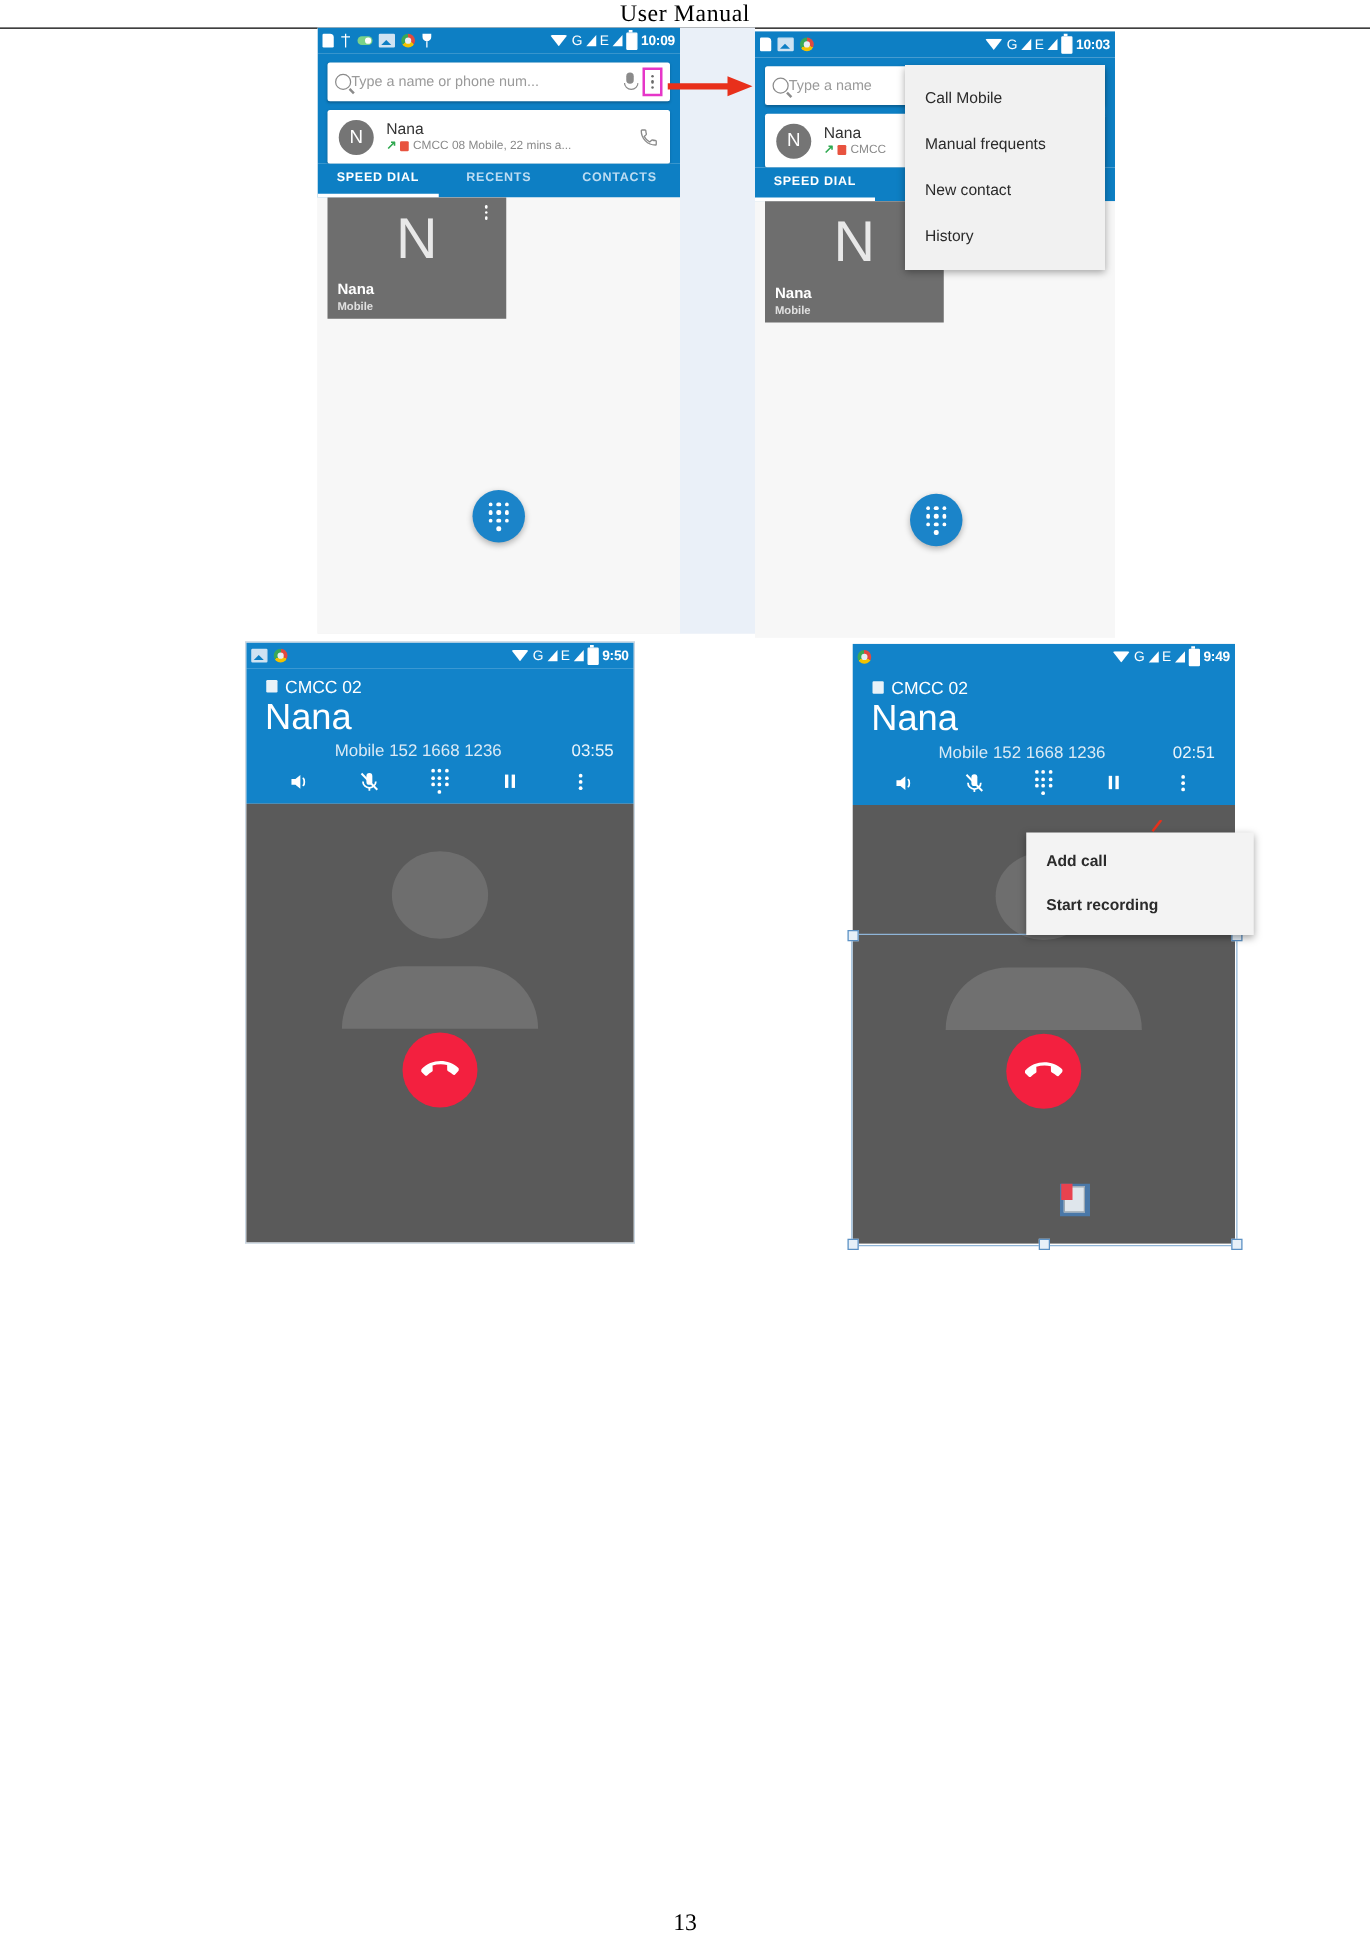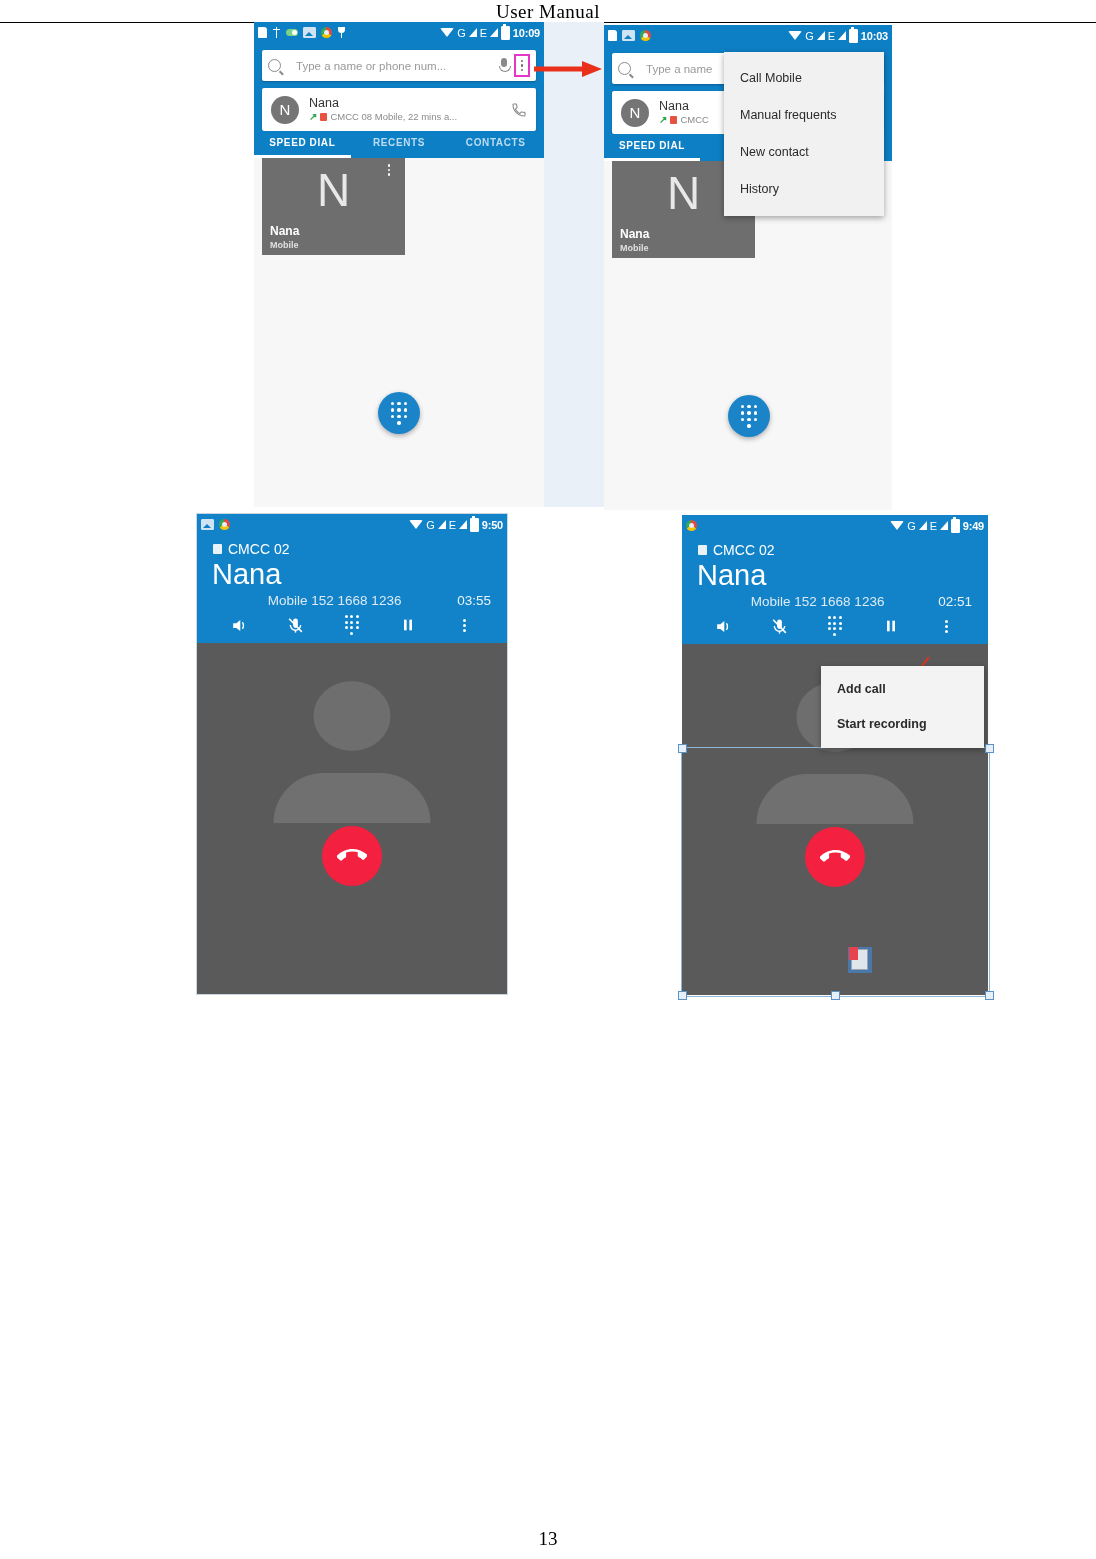--- a/index.html
+++ b/index.html
@@ -90,21 +90,21 @@
   .ic-batt:before{content:"";position:absolute;left:1.5px;top:-3px;width:3px;height:2px;background:#fff;}
 
   
   .dialer-top { background: #0d7fc4; padding: 7px 8px 0 8px; }
   .searchbar {
     background: #fff; border-radius: 2px; height: 31px;
     display: flex; align-items: center; padding: 0 6px; box-sizing: border-box;
     box-shadow: 0 1px 2px rgba(0,0,0,.25);
   }
   .search-placeholder {
-    flex: 1; color: #9a9a9a; font-size: 11.5px; margin-left: 15px;
+    flex: 1; color: #9a9a9a; font-size: 11.5px; margin-left: 0;
     white-space: nowrap; overflow: hidden;
   }
   .magnifier { width:11px;height:11px;border:1.6px solid #8b8b8b;border-radius:50%;position:relative;display:inline-block;flex:0 0 auto;}
   .magnifier:after{content:"";position:absolute;right:-4px;bottom:-3px;width:5px;height:1.6px;background:#8b8b8b;transform:rotate(45deg);}
   .mic { width:12px;height:15px;position:relative;display:inline-block;flex:0 0 auto;margin-right:2px;}
   .mic:before{content:"";position:absolute;left:3px;top:0;width:6px;height:9px;border-radius:3px;background:#8b8b8b;}
   .mic:after{content:"";position:absolute;left:1px;top:8px;width:10px;height:5px;border:1.6px solid #8b8b8b;border-top:none;border-radius:0 0 6px 6px;}
   .kebab { width: 16px; display:flex; flex-direction:column; align-items:center; gap:2px; flex:0 0 auto;}
   .kebab i { width:2.5px;height:2.5px;border-radius:50%;background:#6a6a6a;display:block;}
   .kebab.white i { background:#ffffff; }
@@ -569,21 +569,21 @@
     </div>
   </div>
 </div>
 
 <div style="position:absolute; left:920px; top:653px; width:10px; height:10px;">
   <svg width="10" height="10" viewBox="0 0 10 10">
       <path d="M9 0 L2 9" stroke="#e8301b" stroke-width="2"></path>
     </svg>
 </div>
 
-<div class="popup" style="left:821px; top:666px; width:163px; background:#f3f3f3; padding:6px 0;">
+<div class="popup" style="left:821px; top:666px; width:182px; background:#f3f3f3; padding:6px 0;">
   <div class="popup-item" style="line-height:35px; font-weight:bold;">Add call</div>
   <div class="popup-item" style="line-height:35px; font-weight:bold;">Start recording</div>
 </div>
 
 <div class="sel-border" style="left:681px; top:747px; width:307px; height:248px;"></div>
 <div class="handle" style="left:678px; top:744px;"></div>
 <div class="handle" style="left:985px; top:744px;"></div>
 <div class="handle" style="left:678px; top:991px;"></div>
 <div class="handle" style="left:985px; top:991px;"></div>
 <div class="handle" style="left:831px; top:991px;"></div>

